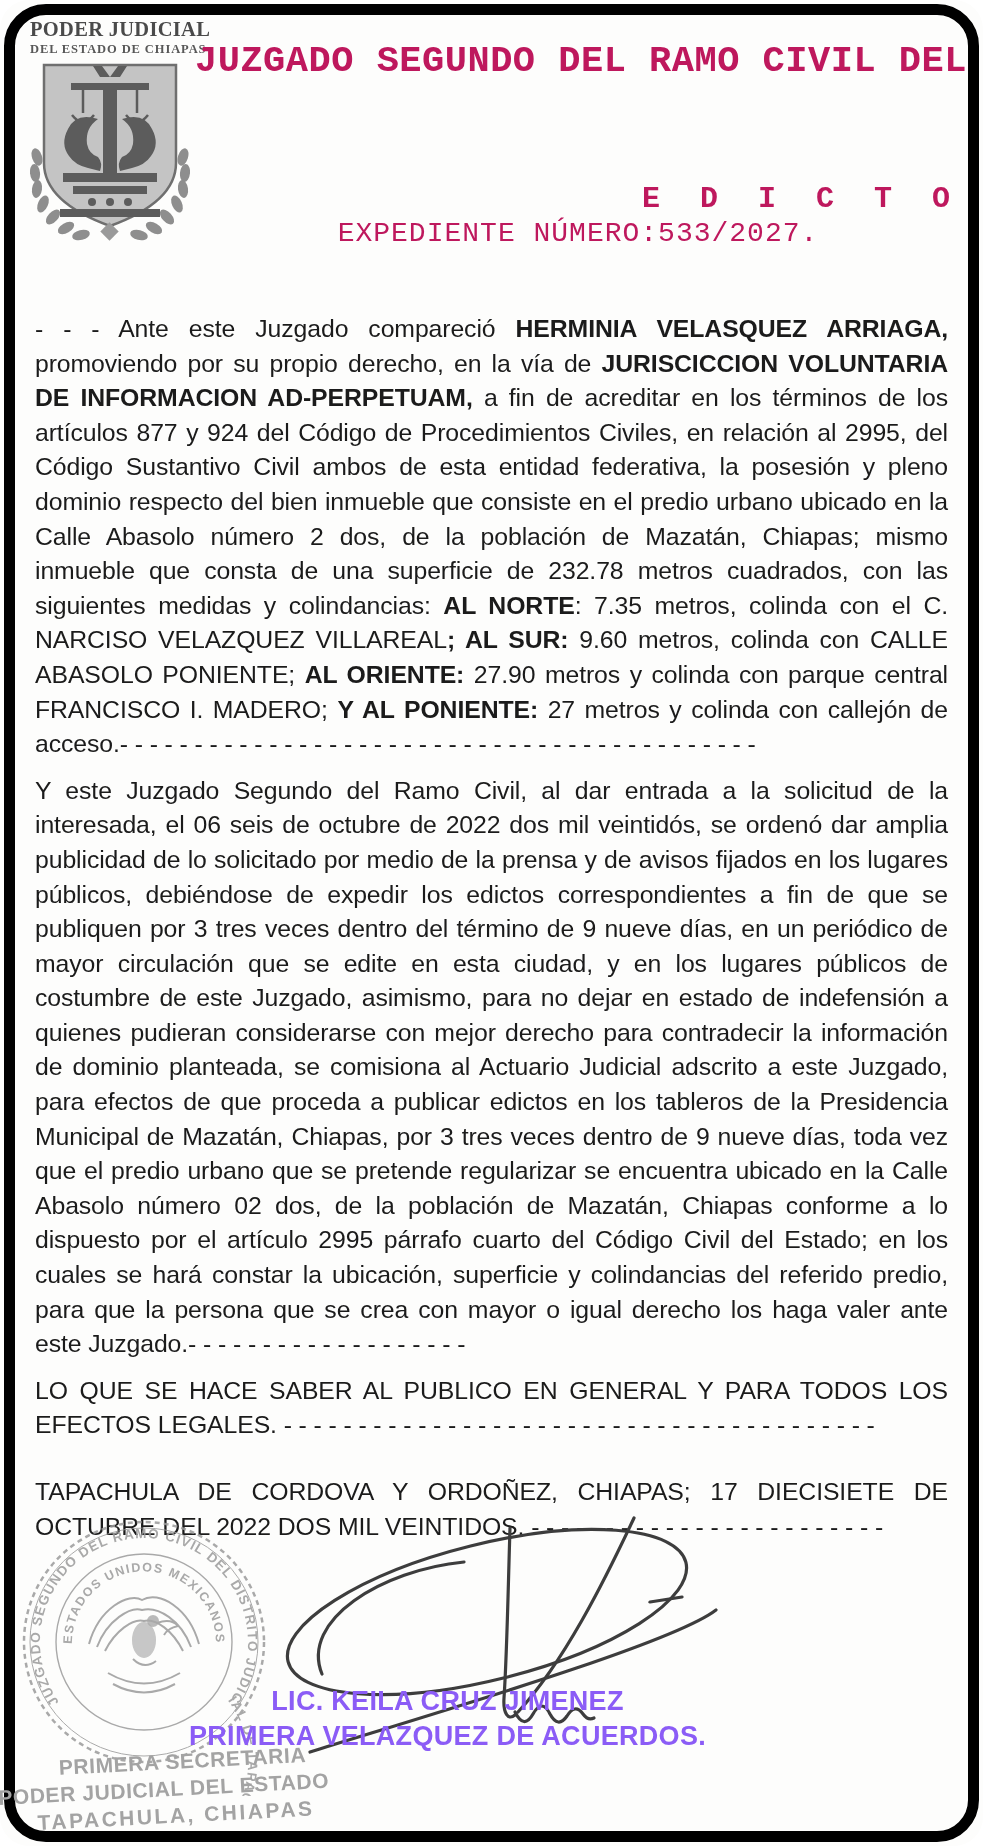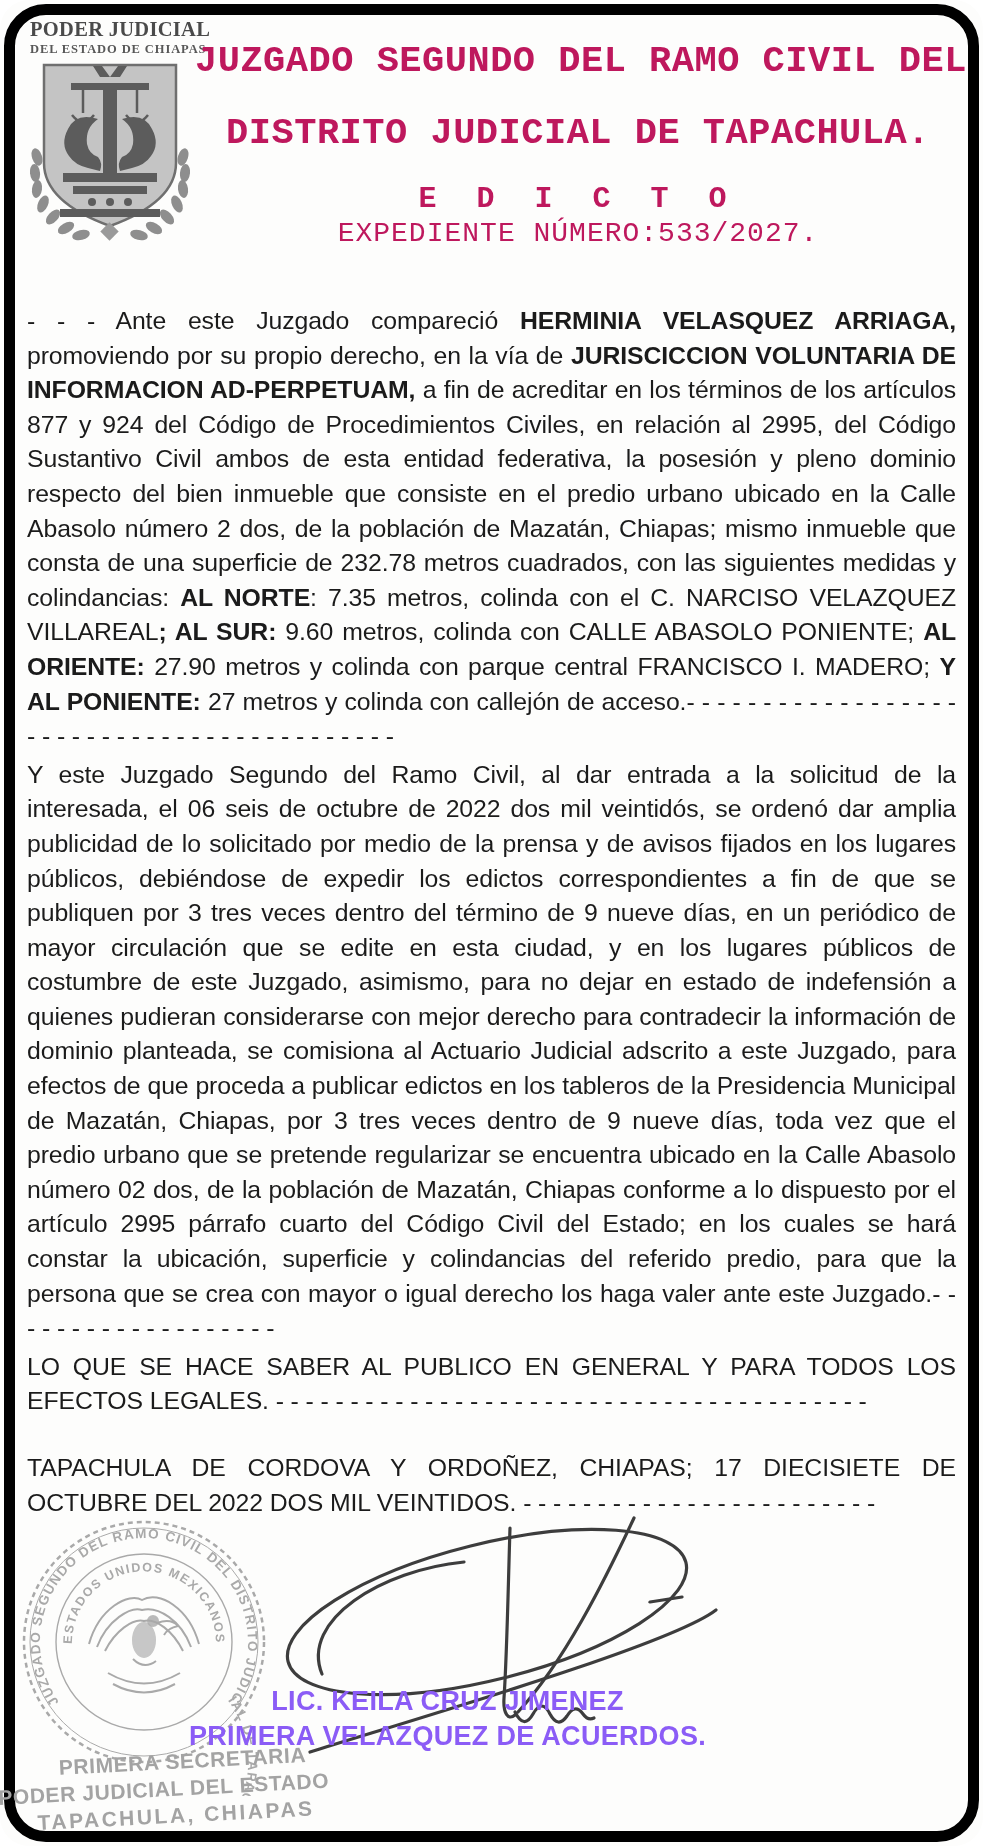--- a/index.html
+++ b/index.html
@@ -15,26 +15,26 @@
   .logo{position:absolute;left:30px;top:18px;width:160px;text-align:center;}
   .logo-line1{font-family:"Liberation Serif",serif;font-weight:bold;font-size:20.5px;
     letter-spacing:.3px;color:#4a4a4a;white-space:nowrap;}
   .logo-line2{font-family:"Liberation Serif",serif;font-weight:bold;font-size:12.5px;
     letter-spacing:.9px;color:#585858;margin-top:1px;white-space:nowrap;}
   .crest{display:block;margin:2px auto 0 auto;}
   .hline{position:absolute;left:195px;right:22px;text-align:center;
     font-family:Liberation Mono, monospace;color:#be185d;white-space:nowrap;}
   .court-line1{top:40px;font-size:37px;font-weight:bold;letter-spacing:.5px;}
   .court-line2{top:112px;font-size:37px;font-weight:bold;letter-spacing:.5px;}
-  .edicto{top:182px;font-size:30px;font-weight:bold;letter-spacing:11px;}
+  .edicto{top:182px;font-size:30px;font-weight:bold;letter-spacing:11px;text-align:right;}
   .expediente{top:218px;font-size:28px;letter-spacing:1px;}
   
   .body-text{position:absolute;left:23px;width:937px;top:300px;
     font-size:24.8px;line-height:34.6px;text-align:justify;color:#1b1b1b;letter-spacing:-0.1px;}
-  .para{margin:4px;}
+  .para{margin:12px;}
   .para .b{font-weight:bold;}
   .para:nth-child(4){margin-top:32px;}
   
   .seal-svg{position:absolute;left:-16px;top:1506px;}
   .sig-svg{position:absolute;left:252px;top:1512px;}
   .sig-name-block{position:absolute;left:175px;top:1684px;width:545px;text-align:center;
     font-weight:bold;font-size:27px;color:#8b5cf6;line-height:35px;letter-spacing:.3px;}
   .stamp-text{position:absolute;left:12px;top:1748px;transform:rotate(-3deg);
     color:#a3a3a3;font-size:21px;font-weight:bold;letter-spacing:.6px;line-height:27px;white-space:nowrap;}
   .stamp-l1{margin-left:48px;}
@@ -86,21 +86,20 @@
         <ellipse cx="147" cy="145" rx="5" ry="9" transform="rotate(-24 147 145)"></ellipse>
         <ellipse cx="137" cy="158" rx="5" ry="9" transform="rotate(-42 137 158)"></ellipse>
         <ellipse cx="124" cy="169" rx="5" ry="9" transform="rotate(-60 124 169)"></ellipse>
         <ellipse cx="109" cy="176" rx="5" ry="9" transform="rotate(-76 109 176)"></ellipse>
       </g>
       <rect x="73" y="166" width="13" height="13" transform="rotate(45 79.5 172.5)" fill="#9a9a9a"></rect>
     </svg>
   </div>
 
   <div class="hline court-line1">JUZGADO SEGUNDO DEL RAMO CIVIL DEL</div>
-  <div class="hline court-line2">DISTRITO JUDICIAL DE TAPACHULA.</div>
   <div class="hline edicto">E D I C T O</div>
   <div class="hline expediente">EXPEDIENTE NÚMERO:533/2027.</div>
 
   <div class="body-text">
       <p class="para"><span>- - - Ante este Juzgado compareció </span><span class="b">HERMINIA VELASQUEZ ARRIAGA,</span><span> promoviendo por su propio derecho, en la vía de </span><span class="b">JURISCICCION VOLUNTARIA DE INFORMACION AD-PERPETUAM,</span><span> a fin de acreditar en los términos de los artículos 877 y 924 del Código de Procedimientos Civiles, en relación al 2995, del Código Sustantivo Civil ambos de esta entidad federativa, la posesión y pleno dominio respecto del bien inmueble que consiste en el predio urbano ubicado en la Calle Abasolo número 2 dos, de la población de Mazatán, Chiapas; mismo inmueble que consta de una superficie de 232.78 metros cuadrados, con las siguientes medidas y colindancias: </span><span class="b">AL NORTE</span><span>: 7.35 metros, colinda con el C. NARCISO VELAZQUEZ VILLAREAL</span><span class="b">; AL SUR:</span><span> 9.60 metros, colinda con CALLE ABASOLO PONIENTE; </span><span class="b">AL ORIENTE:</span><span> 27.90 metros y colinda con parque central FRANCISCO I. MADERO; </span><span class="b">Y AL PONIENTE:</span><span> 27 metros y colinda con callejón de acceso.- - - - - - - - - - - - - - - - - - - - - - - - - - - - - - - - - - - - - - - - - - -</span></p>
       <p class="para"><span>Y este Juzgado Segundo del Ramo Civil, al dar entrada a la solicitud de la interesada, el 06 seis de octubre de 2022 dos mil veintidós, se ordenó dar amplia publicidad de lo solicitado por medio de la prensa y de avisos fijados en los lugares públicos, debiéndose de expedir los edictos correspondientes a fin de que se publiquen por 3 tres veces dentro del término de 9 nueve días, en un periódico de mayor circulación que se edite en esta ciudad, y en los lugares públicos de costumbre de este Juzgado, asimismo, para no dejar en estado de indefensión a quienes pudieran considerarse con mejor derecho para contradecir la información de dominio planteada, se comisiona al Actuario Judicial adscrito a este Juzgado, para efectos de que proceda a publicar edictos en los tableros de la Presidencia Municipal de Mazatán, Chiapas, por 3 tres veces dentro de 9 nueve días, toda vez que el predio urbano que se pretende regularizar se encuentra ubicado en la Calle Abasolo número 02 dos, de la población de Mazatán, Chiapas conforme a lo dispuesto por el artículo 2995 párrafo cuarto del Código Civil del Estado; en los cuales se hará constar la ubicación, superficie y colindancias del referido predio, para que la persona que se crea con mayor o igual derecho los haga valer ante este Juzgado.- - - - - - - - - - - - - - - - - - -</span></p>
       <p class="para"><span>LO QUE SE HACE SABER AL PUBLICO EN GENERAL Y PARA TODOS LOS EFECTOS LEGALES. - - - - - - - - - - - - - - - - - - - - - - - - - - - - - - - - - - - - - - - -</span></p>
       <p class="para"><span>TAPACHULA DE CORDOVA Y ORDOÑEZ, CHIAPAS; 17 DIECISIETE DE OCTUBRE DEL 2022 DOS MIL VEINTIDOS. - - - - - - - - - - - - - - - - - - - - - - - -</span></p>
     </div>
 

